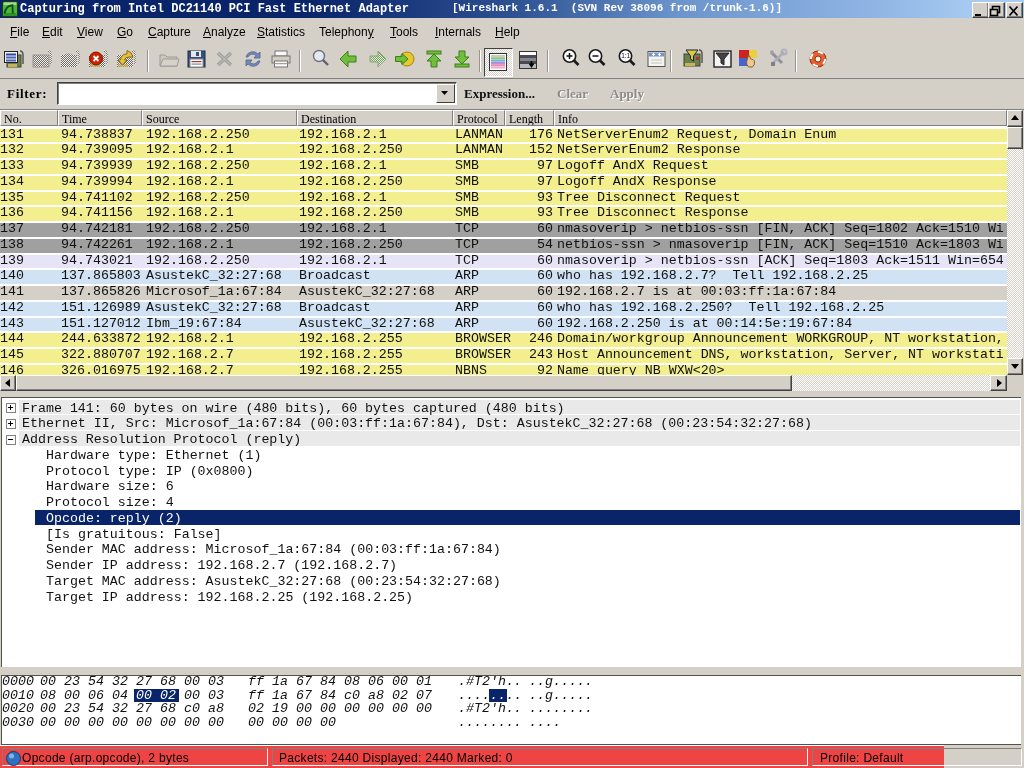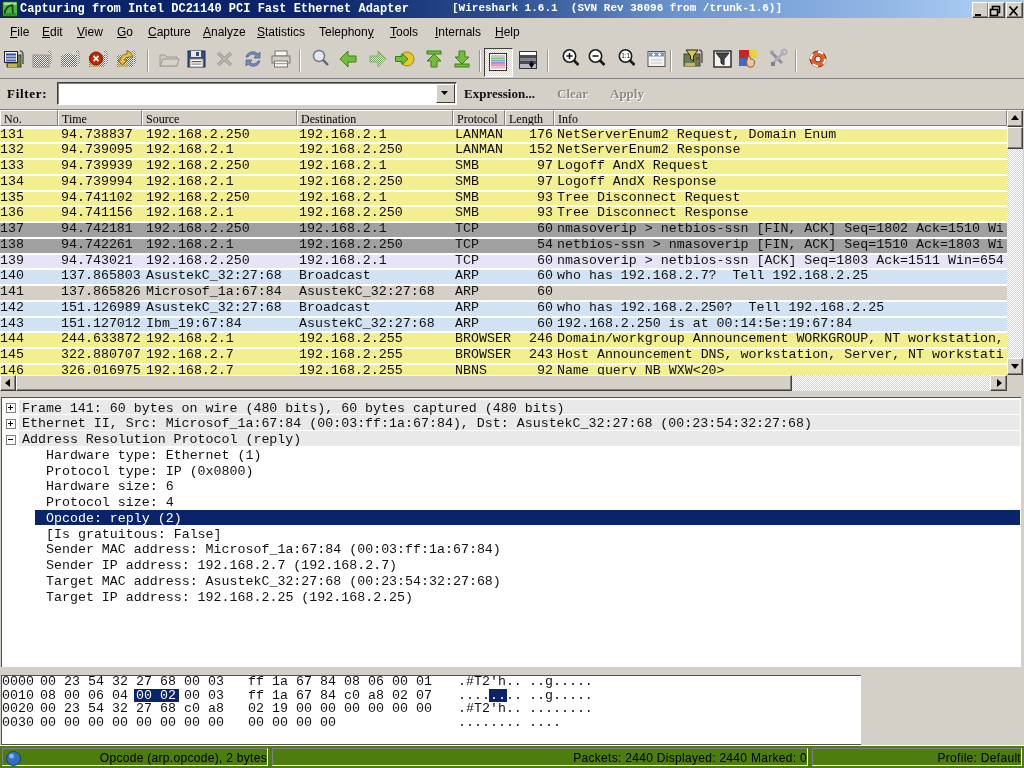--- a/index.html
+++ b/index.html
@@ -68,27 +68,27 @@
   border-top:1px solid #54504a;border-left:1px solid #54504a;box-sizing:border-box;
   font-family:"Liberation Mono",monospace;font-size:13.3px;color:#111;overflow:hidden;}
 .drow{position:absolute;left:0;width:1018px;height:15.75px;}
 .drow span{position:absolute;top:1px;white-space:pre;}
 .toplv{background:linear-gradient(to right,#fff 0,#fff 17px,#e9e9e9 17px);border-bottom:1px solid #fff;height:14.75px;}
 .expander{position:absolute;left:4px;top:3.5px;width:8px;height:8px;background:#fff;
   border:1px solid #808080;}
 .eh{position:absolute;left:1px;top:3px;width:5px;height:1px;background:#000;}
 .ev{position:absolute;left:3px;top:1px;width:1px;height:5px;background:#000;}
 
-#hpane{left:1px;top:675px;width:860px;height:70px;background:#fff;
+#hpane{left:1px;top:675px;width:1020px;height:70px;background:#fff;
   border-top:1px solid #54504a;border-left:1px solid #54504a;border-bottom:1px solid #54504a;box-sizing:border-box;
-  font-family:"Liberation Mono",monospace;font-size:13.3px;color:#111;}
+  font-family:"Liberation Mono",monospace;font-size:13.3px;color:#111;font-style:italic;}
 .hline{position:absolute;left:0;width:1018px;height:13.5px;line-height:13.6px;}
 .hline span{position:absolute;white-space:pre;top:0;}
 
-#sbar{left:0;top:745px;width:1024px;height:23px;background:#4d7c0f;border-top:1px solid #fff;text-align:right;}
+#sbar{left:0;top:745px;width:944px;height:23px;background:#ef4444;border-top:1px solid #fff;}
 .spanel{position:absolute;top:2px;height:18px;box-sizing:border-box;
   border:1px solid #808080;border-bottom-color:#fff;border-right-color:#fff;
   font-size:12px;letter-spacing:0.3px;color:#000;padding-top:2px;}
 </style></head>
 <body>
 <div id="title" class="abs">
   <svg class="abs" style="left:2px;top:1px" width="16" height="16">
       <rect x="0.5" y="0.5" width="15" height="15" rx="1.5" fill="#46b93a" stroke="#1e3a14"></rect>
       <rect x="1.5" y="1.5" width="13" height="2.5" rx="1" fill="#a9dc8e"></rect>
       <rect x="1.5" y="12" width="13" height="3" rx="1" fill="#2f9427"></rect>
@@ -424,20 +424,21 @@
         <span class="c6">who has 192.168.2.7?  Tell 192.168.2.25</span>
       </div>
 <div class="prow sel" style="top:157.50px">
         <div class="rb"></div>
         <span class="c0">141</span>
         <span class="c1">137.865826</span>
         <span class="c2">Microsof_1a:67:84</span>
         <span class="c3">AsustekC_32:27:68</span>
         <span class="c4">ARP</span>
         <span class="c5">60</span>
+        <span class="c6">192.168.2.7 is at 00:03:ff:1a:67:84</span>
       </div>
 <div class="prow blu" style="top:173.25px">
         <div class="rb"></div>
         <span class="c0">142</span>
         <span class="c1">151.126989</span>
         <span class="c2">AsustekC_32:27:68</span>
         <span class="c3">Broadcast</span>
         <span class="c4">ARP</span>
         <span class="c5">60</span>
         <span class="c6">who has 192.168.2.250?  Tell 192.168.2.25</span>

